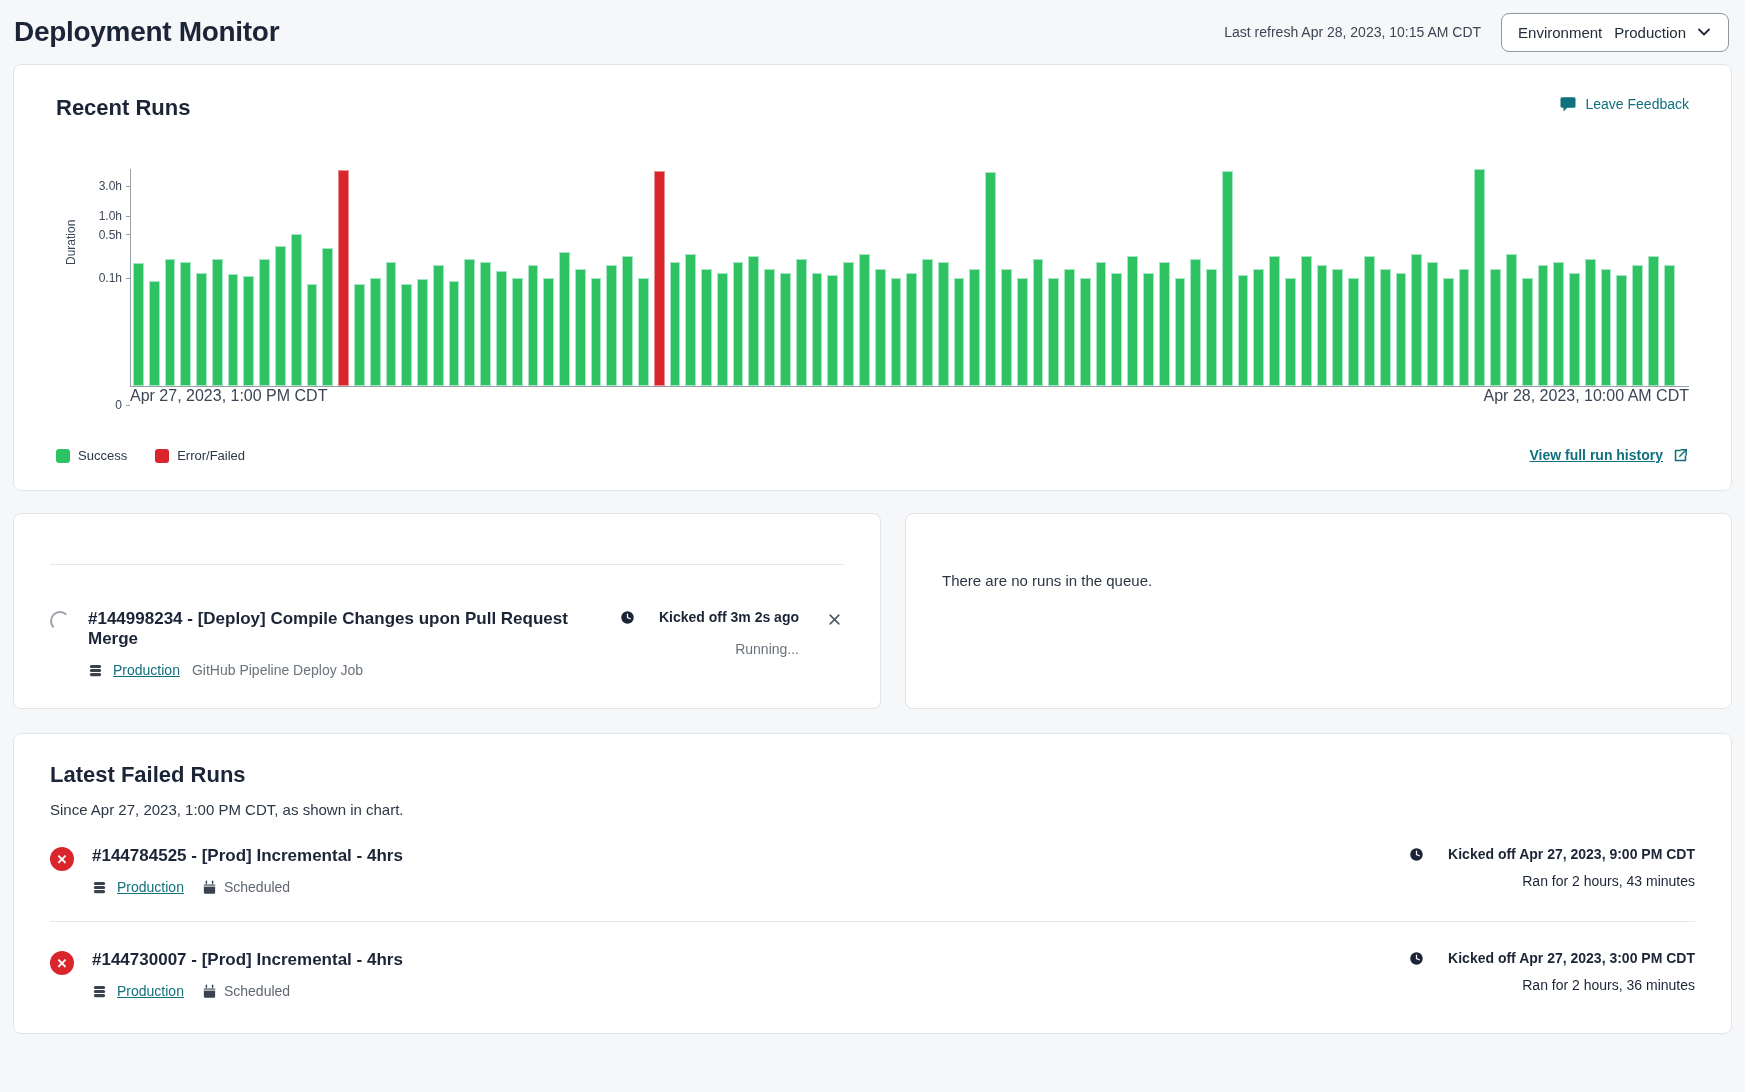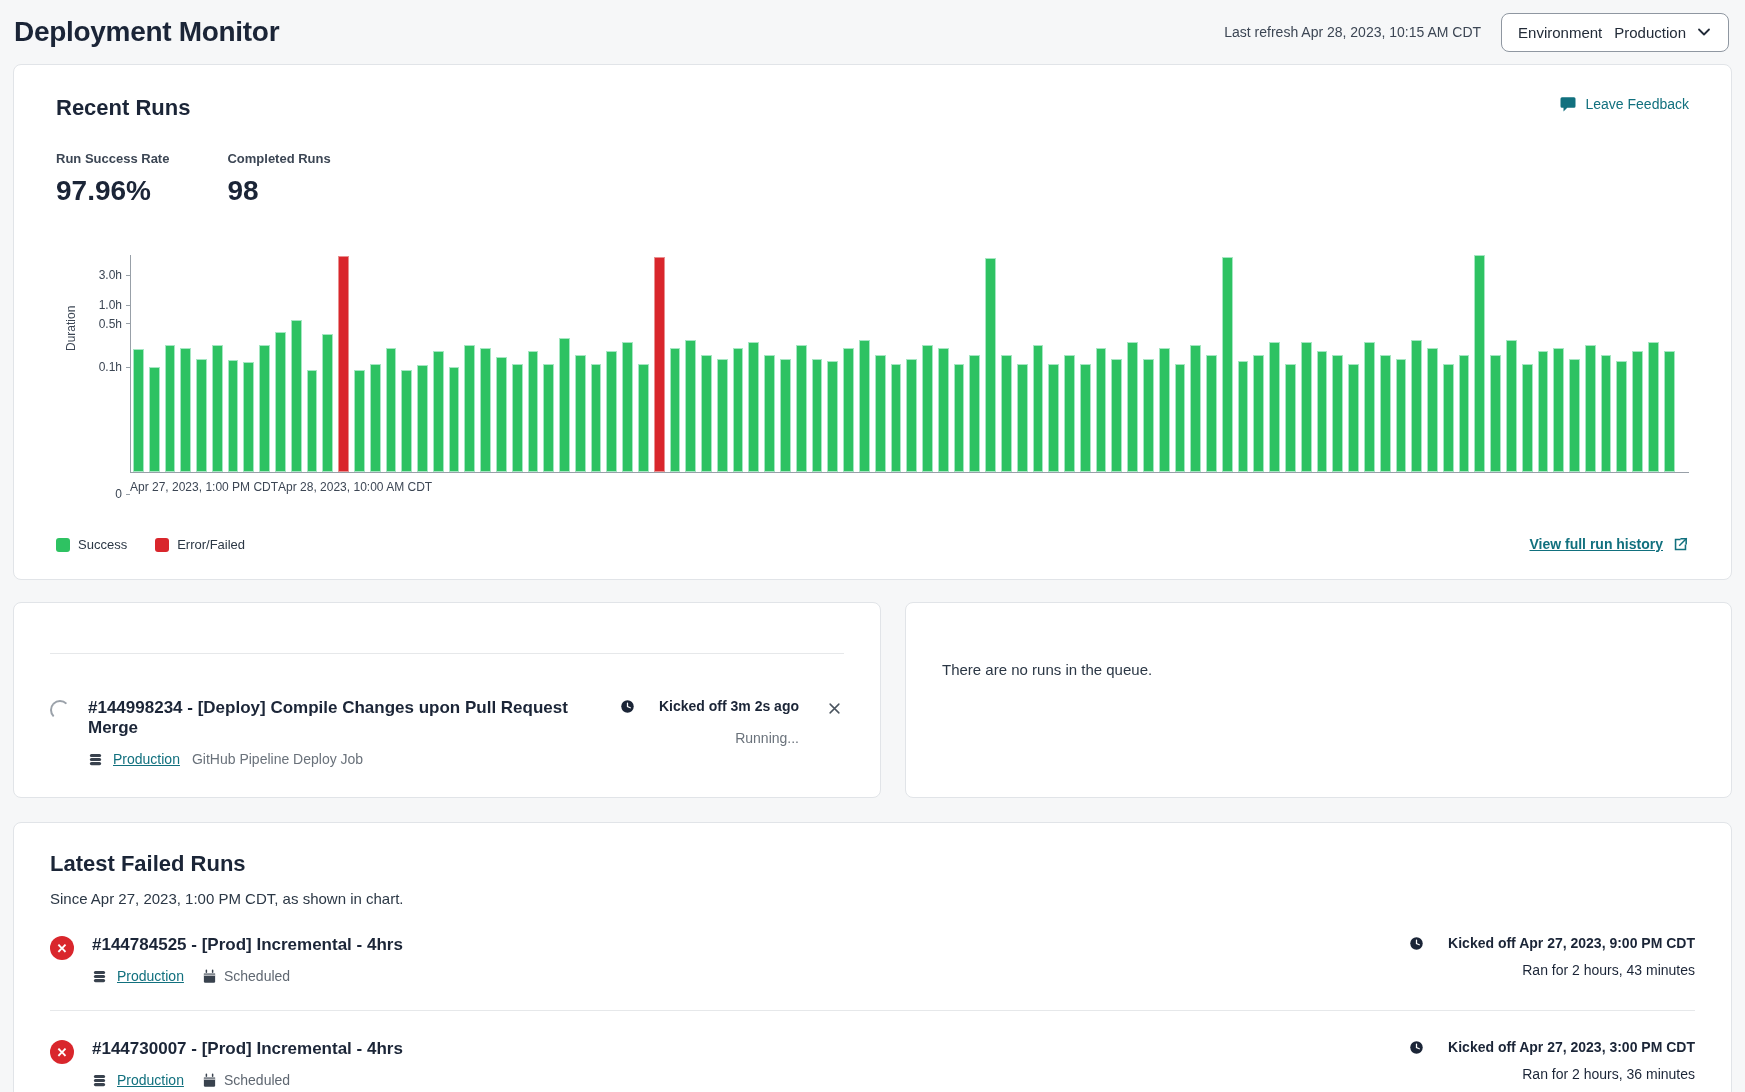--- a/index.html
+++ b/index.html
@@ -33,21 +33,21 @@
   .plot { position:relative; height:218px; border-left:1px solid #98a0a8; border-bottom:1px solid #98a0a8; }
   .bars { position:absolute; left:2px; right:14px; bottom:0; top:0; display:flex; align-items:flex-end; gap:5px; }
   .bar { flex:1 1 0; min-width:2px; }
   .bar.success { background:#2EC262; box-shadow:inset 0 0 0 1px #a5e7c2; }
   .bar.failed  { background:#D9262C; box-shadow:inset 0 0 0 1px #e98f8f; }
   .y-axis { position:absolute; left:0; top:0; bottom:0; width:74px; }
   .ytick { position:absolute; right:0; display:flex; align-items:center; gap:4px; transform:translateY(50%); }
   .ytick .tlabel { font-size:12px; color:#3c4654; }
   .ytick .tmark { width:4px; height:1px; background:#98a0a8; }
   .duration-label { position:absolute; left:8px; top:96px; transform:rotate(-90deg); transform-origin:left top; font-size:12px; color:#3c4654; }
-  .x-labels { display:flex; justify-content:flex-start; font-size:12px; color:#3c4654; margin-top:7px; }
+  .x-labels { display:flex; justify-content:space-between; font-size:16px; color:#3c4654; }
   
   .legend-row { display:flex; justify-content:space-between; align-items:center; margin-top:42px; }
   .legend { display:flex; align-items:center; gap:28px; }
   .legend-item { display:flex; align-items:center; gap:8px; font-size:13px; color:#2b3745; }
   .swatch { width:14px; height:14px; border-radius:3px; display:inline-block; }
   .history-link { display:flex; gap:9px; color:#11707e; font-size:14px; font-weight:bold; cursor:pointer; }
   .history-link .link-text { text-decoration:underline; }
   
   .mid-row { display:flex; gap:24px; margin:22px 13px 0 13px; }
   #in-progress-card { flex:0 0 868px; padding:28px 36px 30px 36px; }
@@ -101,30 +101,20 @@
     <a class="feedback-link">
       <span class="icon">
         <svg width="18" height="18" viewBox="0 0 24 24" fill="#11707e">
             <path d="M4 3h16a2 2 0 0 1 2 2v10a2 2 0 0 1-2 2h-9l-5 5v-5H4a2 2 0 0 1-2-2V5a2 2 0 0 1 2-2z"></path>
           </svg>
       </span>
       <span>Leave Feedback</span>
     </a>
   </div>
 
-  <div class="stats-row">
-    <div class="stat">
-      <div class="stat-label">Run Success Rate</div>
-      <div class="stat-value">97.96%</div>
-    </div>
-    <div class="stat">
-      <div class="stat-label">Completed Runs</div>
-      <div class="stat-value">98</div>
-    </div>
-  </div>
 
   <div class="chart-wrap">
     <span class="duration-label">Duration</span>
     <div class="y-axis">
         <div class="ytick" style="bottom: 218.582px;">
           <span class="tlabel">3.0h</span>
           <span class="tmark"></span>
         </div>
         <div class="ytick" style="bottom: 189px;">
           <span class="tlabel">1.0h</span>

